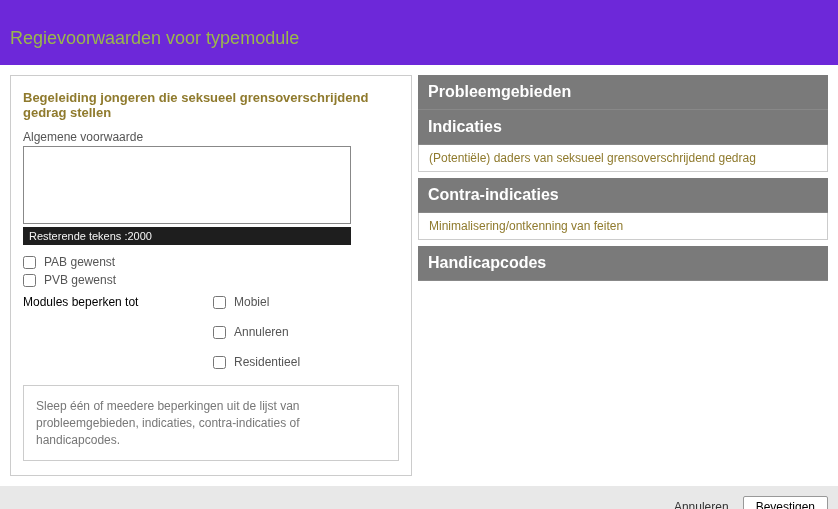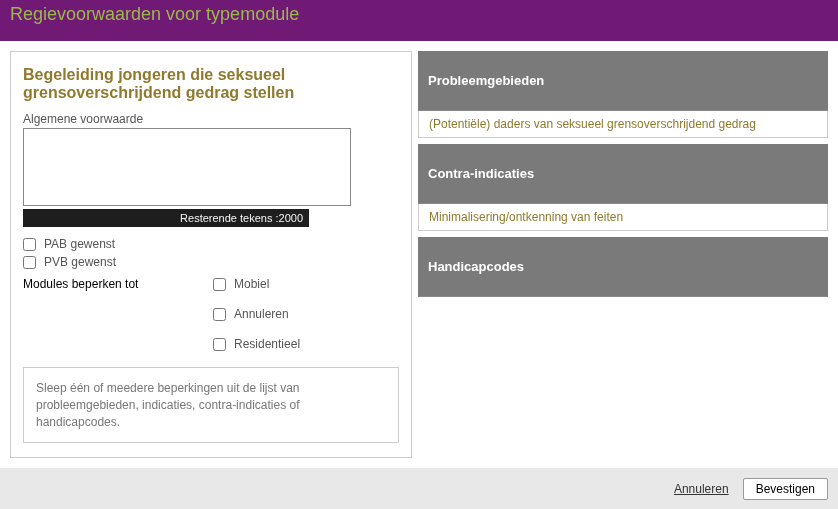--- a/index.html
+++ b/index.html
@@ -1,34 +1,34 @@
 <!DOCTYPE html>
 <html><head>
 <meta charset="utf-8">
 <style>
   * { box-sizing: border-box; margin: 0; padding: 0; }
   body { font-family: Arial, Helvetica, sans-serif; font-size: 12px; color: #333; background: #fff; width: 838px; }
-  .header { background: #701a75; padding: 4px 10px 16px 10px; }
+  .header { background: #6d28d9; padding: 28px 10px 16px 10px; }
   .header-title { color: #9bb84a; font-size: 18px; font-weight: normal; }
   .main { display: flex; gap: 6px; padding: 10px 10px 10px 10px; background: #fff; }
   .left-panel { width: 402px; border: 1px solid #ccc; padding: 14px 12px; }
-  .form-title { color: #8f7a2d; font-weight: bold; font-size: 16px; margin-bottom: 10px; }
+  .form-title { color: #8f7a2d; font-weight: bold; font-size: 13px; margin-bottom: 10px; }
   .label-row { color: #555; margin-bottom: 2px; }
   .textarea-wrap { position: relative; width: 328px; margin-bottom: 10px; }
   .textarea { width: 328px; height: 78px; border: 1px solid #888; padding: 3px; font-family: inherit; font-size: 12px; resize: none; }
-  .char-counter { background: #1e1e1e; color: #f5f5f5; font-size: 11px; padding: 3px 6px; width: 286px; text-align: right; }
+  .char-counter { background: #1e1e1e; color: #f5f5f5; font-size: 11px; padding: 3px 6px; width: 328px; }
   .chk-row { display: flex; align-items: center; gap: 8px; margin: 4px 0; color: #555; }
   .chk-row input { width: 13px; height: 13px; }
   .restrict-row { display: flex; gap: 20px; margin-top: 8px; }
   .restrict-label { color: #000000; width: 170px; }
   .restrict-opts { display: flex; flex-direction: column; gap: 16px; }
   .restrict-opt { display: flex; align-items: center; gap: 8px; color: #555; }
   .dropzone { border: 1px solid #ccc; color: #777; padding: 12px; margin-top: 16px; min-height: 70px; line-height: 1.4; }
   .right-panel { flex: 1; display: flex; flex-direction: column; gap: 0; }
-  .section-header { background: #7a7a7a; color: #fff; font-weight: bold; padding: 22px 10px; border-bottom: 1px solid #888; font-size: 13px; }
+  .section-header { background: #7a7a7a; color: #fff; font-weight: bold; padding: 8px 10px; border-bottom: 1px solid #888; font-size: 16px; }
   .section-body { border: 1px solid #ccc; border-top: none; padding: 4px 0; background: #fff; margin-bottom: 6px; }
   .section-item { color: #8f7a2d; padding: 2px 10px; cursor: default; }
   .empty-body { min-height: 4px; border: none; margin-bottom: 6px; }
   .footer { background: #e8e8e8; padding: 10px 10px; text-align: right; }
   .footer-inner { display: inline-flex; gap: 14px; align-items: center; }
   .cancel-link { color: #333; text-decoration: underline; cursor: pointer; }
   .confirm-btn { background: #fff; border: 1px solid #999; padding: 3px 12px; font-size: 12px; cursor: pointer; border-radius: 2px; }
 </style>
 </head>
 <body>
@@ -70,20 +70,21 @@
           <span>Residentieel</span>
         </div>
       </div>
     </div>
     <div class="dropzone">Sleep één of meedere beperkingen uit de lijst van probleemgebieden, indicaties, contra-indicaties of handicapcodes.</div>
   </div>
 
   <div class="right-panel">
     <div class="section-header">Probleemgebieden</div>
 
+    <div class="section-header">Indicaties</div>
     <div class="section-body">
       <div class="section-item">(Potentiële) daders van seksueel grensoverschrijdend gedrag</div>
     </div>
 
     <div class="section-header">Contra-indicaties</div>
     <div class="section-body">
       <div class="section-item">Minimalisering/ontkenning van feiten</div>
     </div>
 
     <div class="section-header">Handicapcodes</div>

